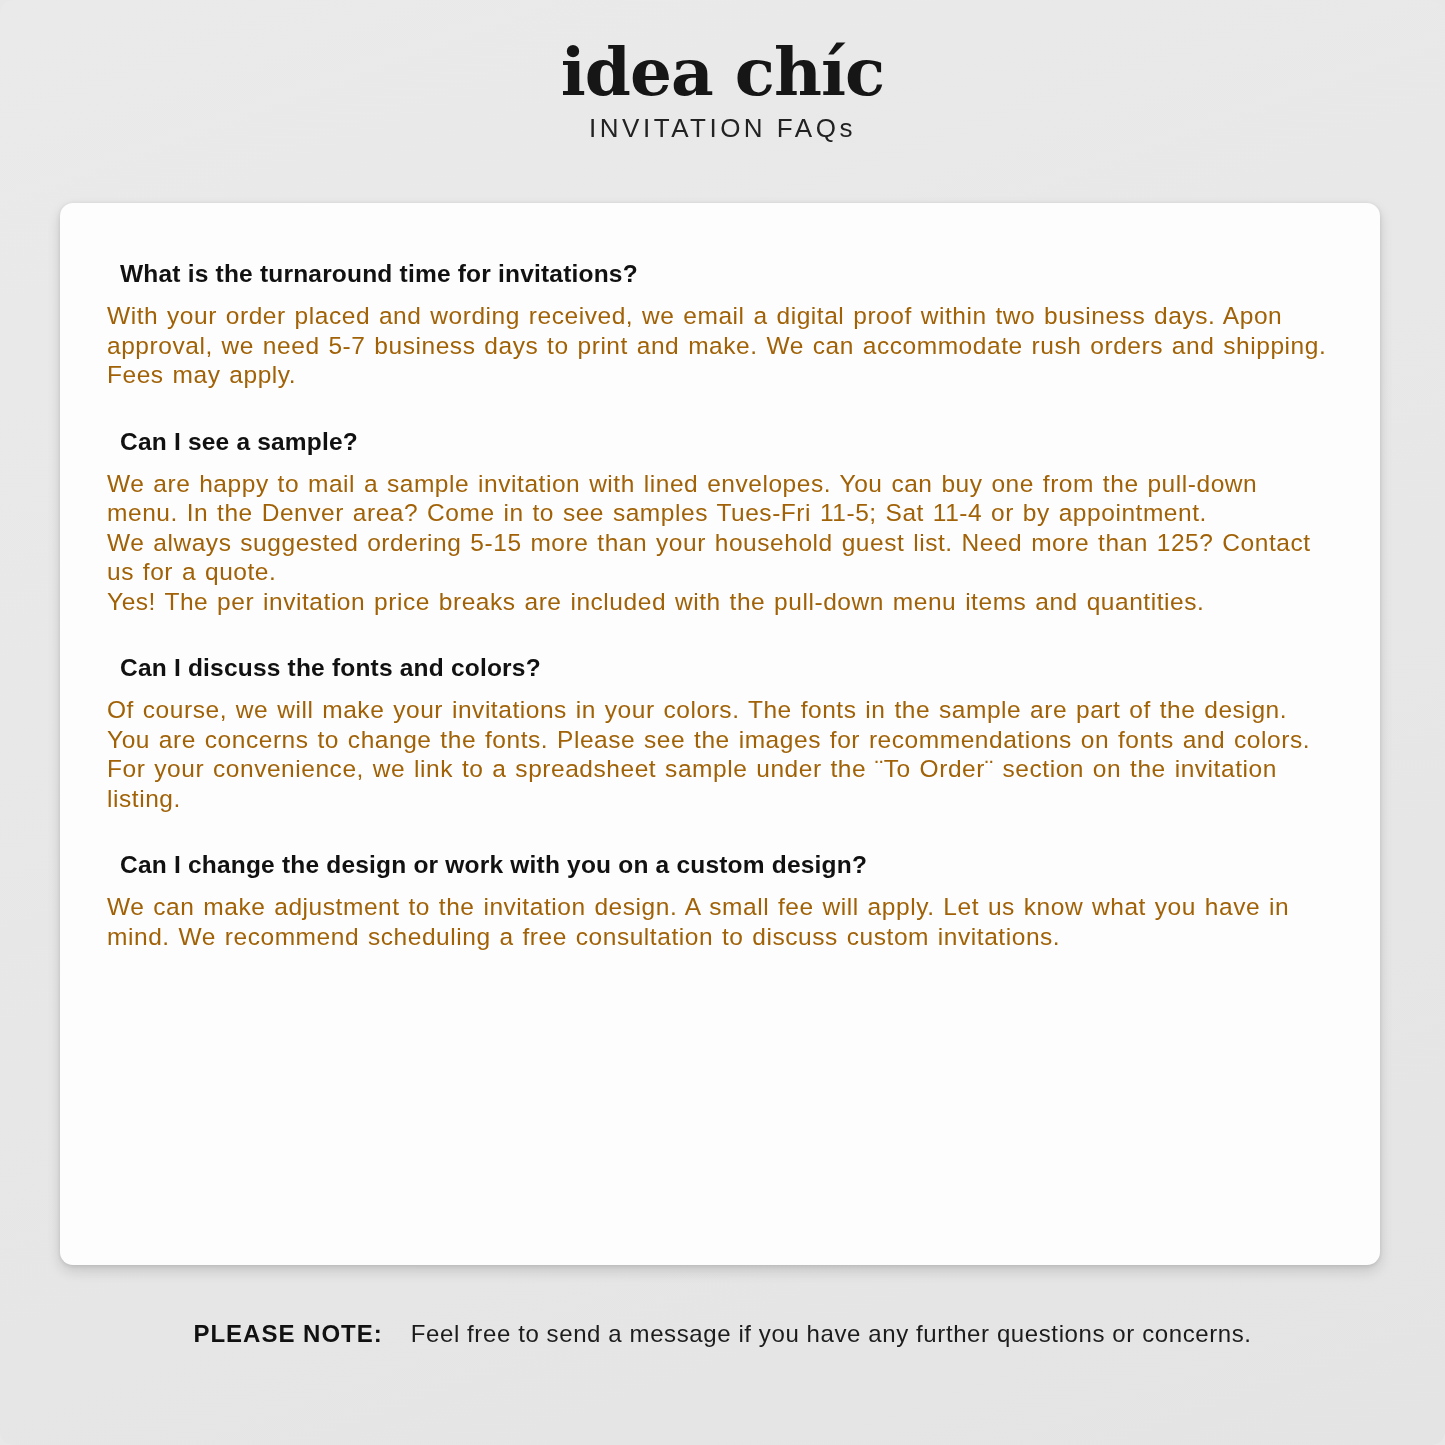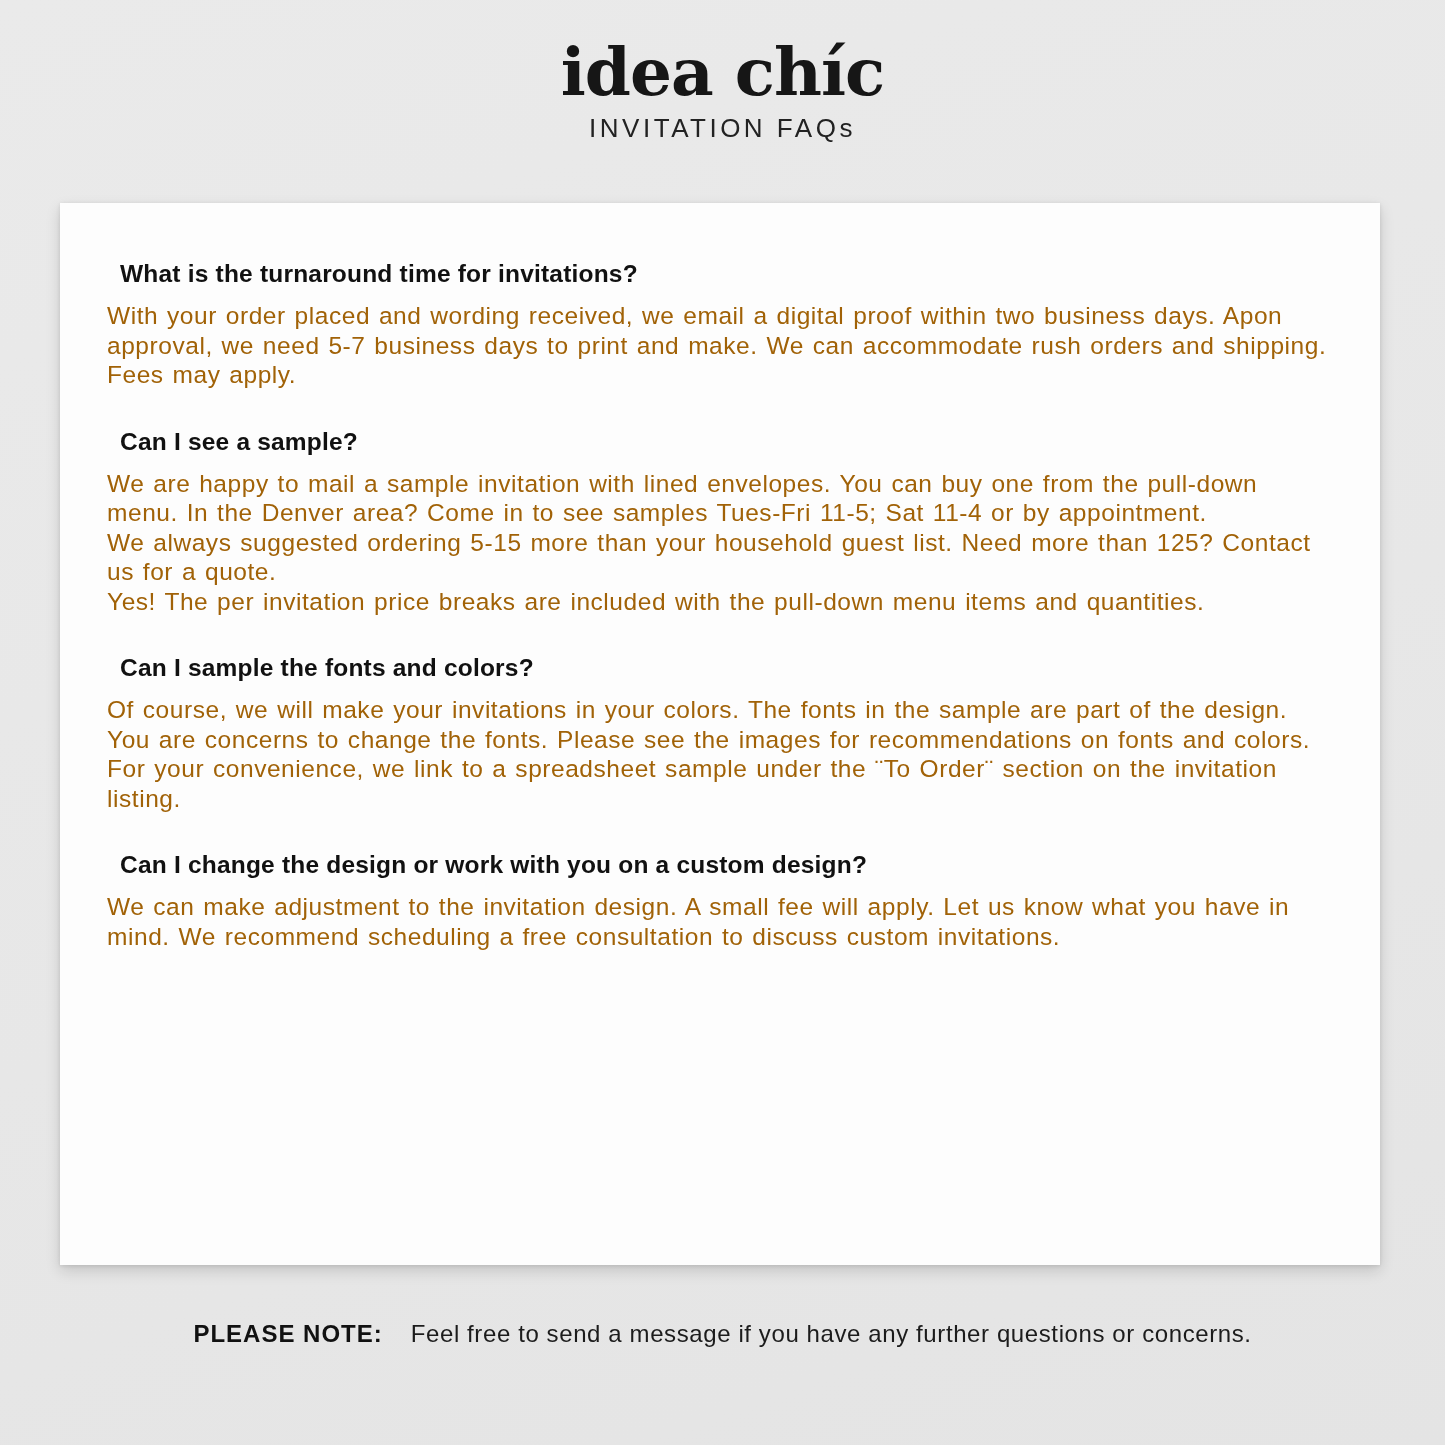--- a/index.html
+++ b/index.html
@@ -1,15 +1,15 @@
 <!DOCTYPE html>
 <html><head>
 <meta charset="utf-8">
 <style>
-  * { margin: 0; padding: 0; box-sizing: border-box; }
+  * { margin: 0; padding: 0; box-sizing: border-box; border-radius: 13px; }
   html, body { width: 1445px; height: 1445px; }
   body {
     background: #e8e8e8;
     font-family: "Liberation Sans", sans-serif;
     color: #1b1b1b;
     position: relative;
     overflow: hidden;
   }
   .stage {
     width: 1445px;
@@ -109,21 +109,21 @@
 
     <section class="faq-item">
       <p class="faq-answer">We always suggested ordering 5-15 more than your household guest list. Need more than 125? Contact us for a quote.</p>
     </section>
 
     <section class="faq-item">
       <p class="faq-answer">Yes! The per invitation price breaks are included with the pull-down menu items and quantities.</p>
     </section>
 
     <section class="faq-item">
-      <h2 class="faq-question">Can I sample the fonts and colors?</h2>
+      <h2 class="faq-question">Can I discuss the fonts and colors?</h2>
       <p class="faq-answer">Of course, we will make your invitations in your colors. The fonts in the sample are part of the design. You are concerns to change the fonts. Please see the images for recommendations on fonts and colors.</p>
     </section>
 
     <section class="faq-item">
       <p class="faq-answer">For your convenience, we link to a spreadsheet sample under the ¨To Order¨ section on the invitation listing.</p>
     </section>
 
     <section class="faq-item">
       <h2 class="faq-question">Can I change the design or work with you on a custom design?</h2>
       <p class="faq-answer">We can make adjustment to the invitation design. A small fee will apply. Let us know what you have in mind. We recommend scheduling a free consultation to discuss custom invitations.</p>

